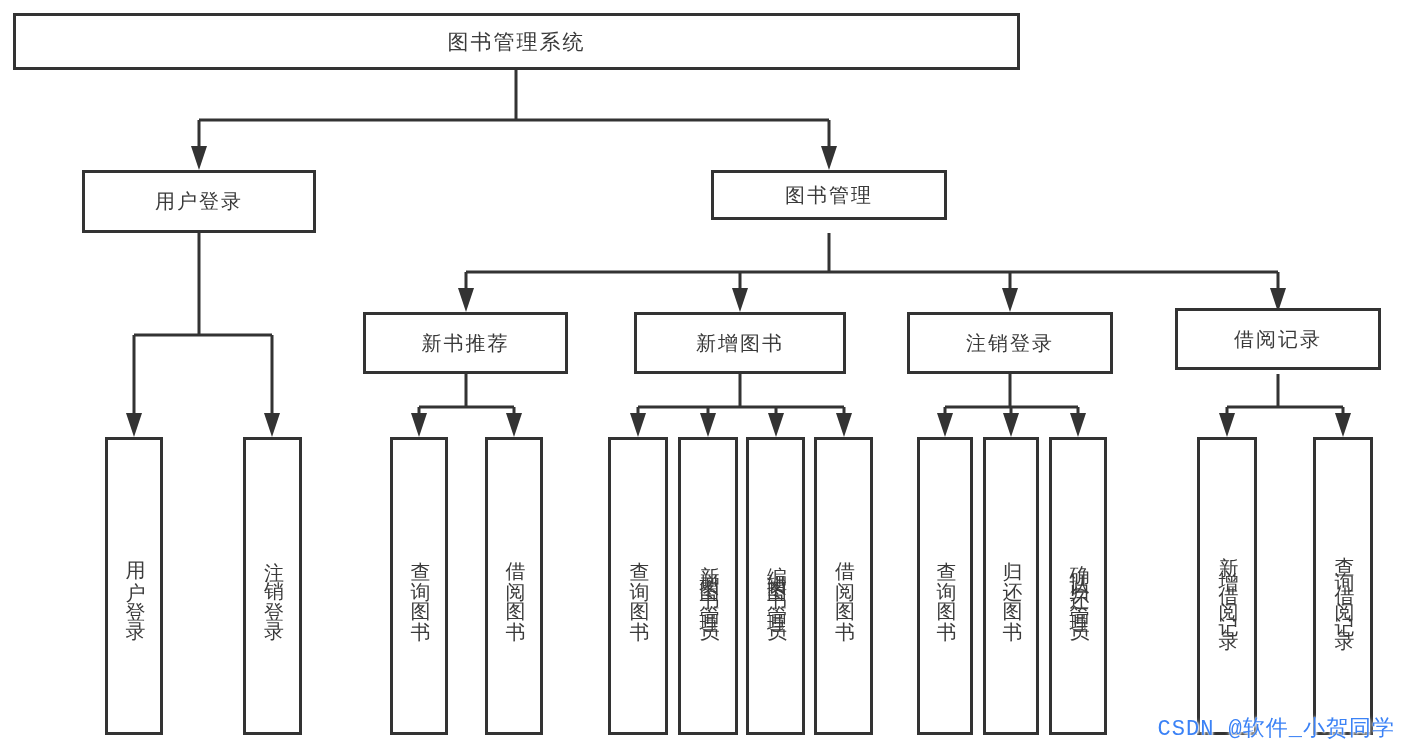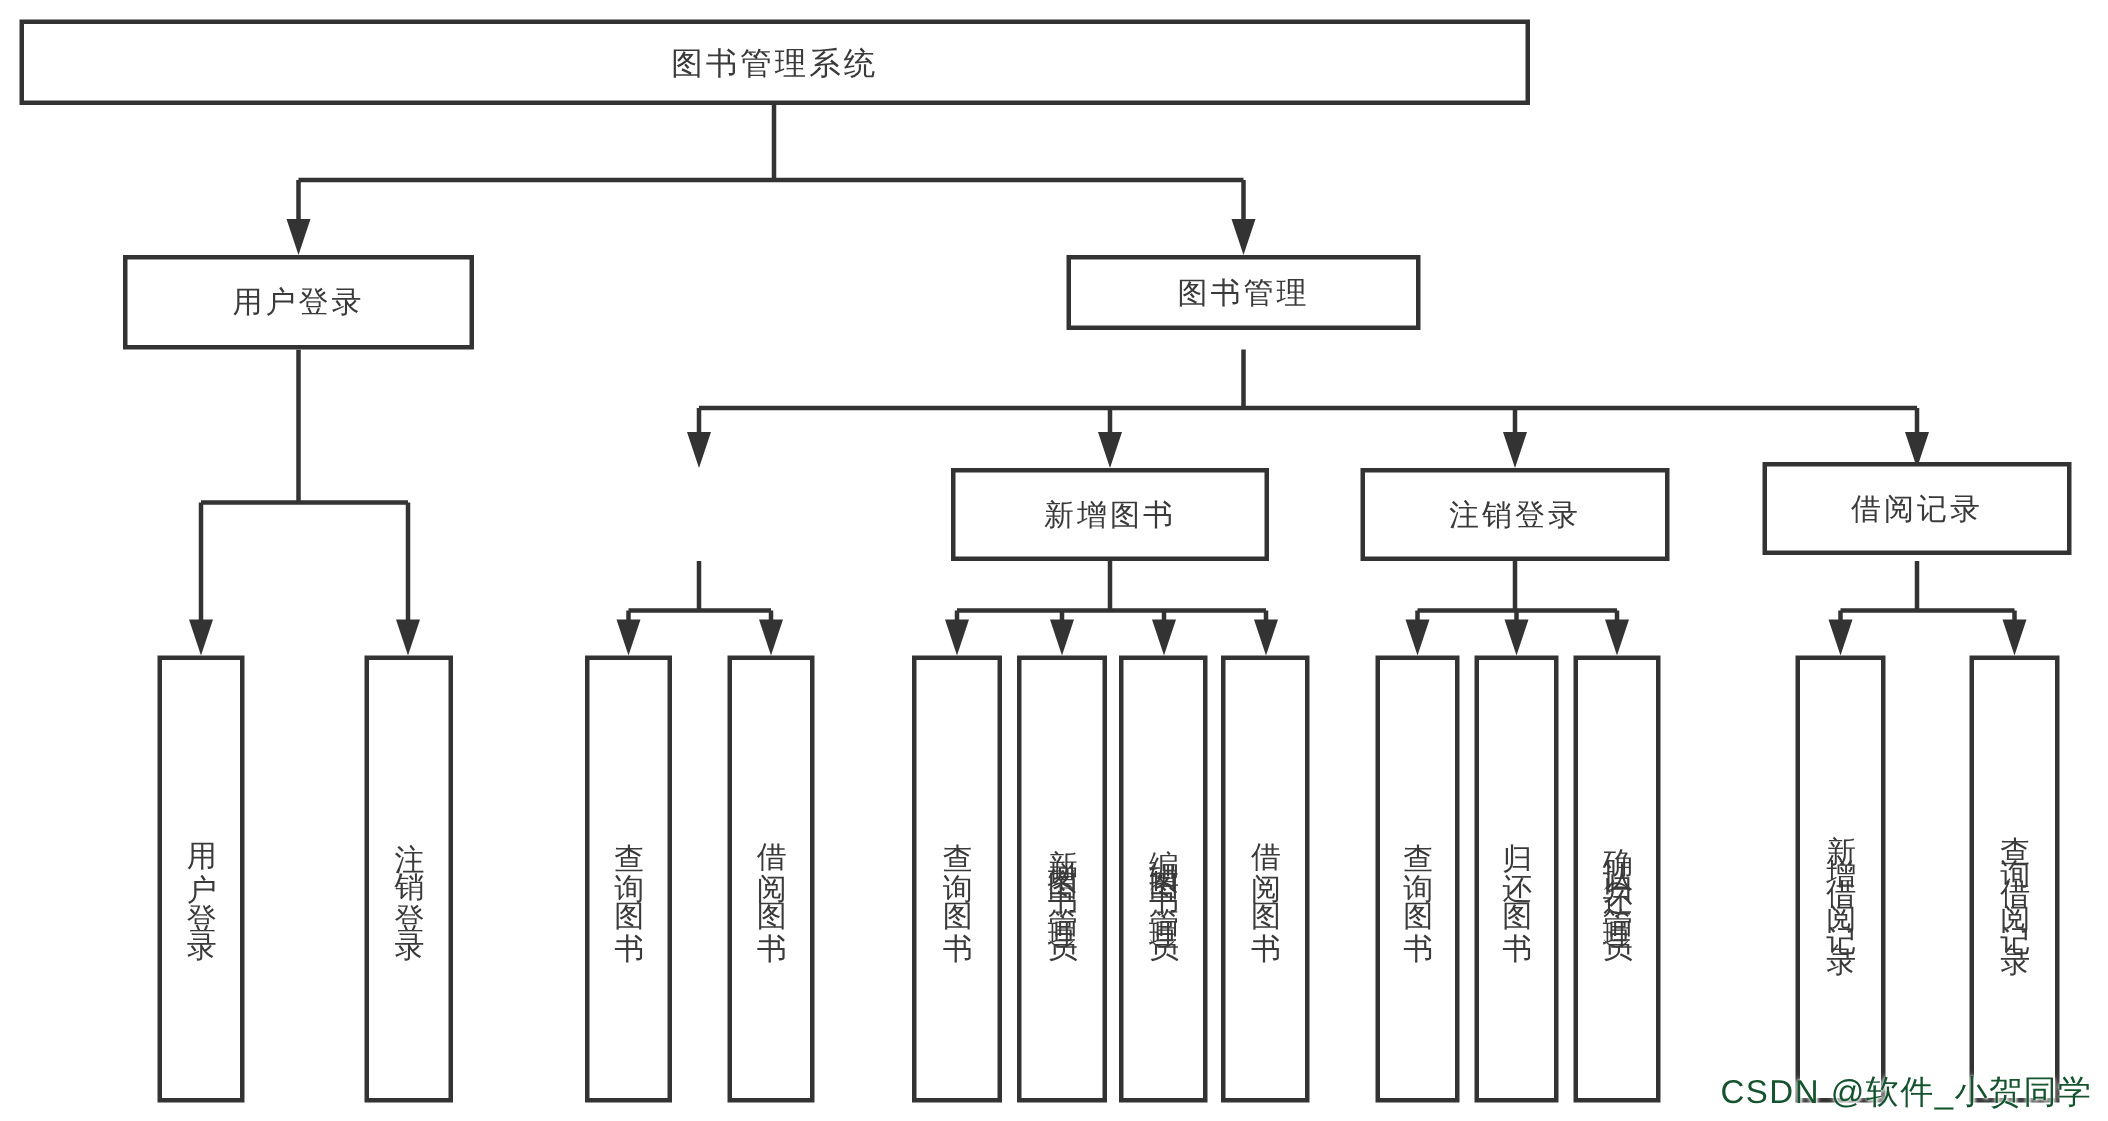--- a/index.html
+++ b/index.html
@@ -1,38 +1,38 @@
 <!DOCTYPE html>
 <html><head>
 <meta charset="utf-8">
 <style>
   html,body { margin:0; padding:0; background:#ffffff; }
   .canvas {
     position:relative; width:1405px; height:747px; background:#ffffff;
-    font-family:Liberation Sans, sans-serif; color:#3a3a3a;
+    font-family:Liberation Mono, monospace; color:#3a3a3a;
     overflow:hidden;
   }
   svg.connectors { position:absolute; left:0; top:0; width:1405px; height:747px; }
   svg.connectors path { stroke:#333333; stroke-width:3; fill:none; }
   svg.connectors polygon { fill:#333333; stroke:none; }
   .node {
     position:absolute; box-sizing:border-box; border:3px solid #333333;
     background:#ffffff; display:flex; align-items:center; justify-content:center;
   }
   .hlabel { font-size:20px; letter-spacing:2px; white-space:nowrap; }
   .root .hlabel { font-size:21px; }
   .vlabel {
     writing-mode:vertical-rl; text-orientation:mixed;
     font-size:20px; letter-spacing:20px; line-height:1;
   }
   .vlabel.med   { letter-spacing:15px; }
   .vlabel.tight { letter-spacing:8px; }
   .watermark {
     position:absolute; right:10px; bottom:4px; z-index:5;
-    font-size:22px; color:#14532d; letter-spacing:1px;
+    font-size:22px; color:#3b82f6; letter-spacing:1px;
     text-shadow:0 0 2px #ffffff, 0 0 4px #ffffff, 1px 1px 2px #ffffff;
   }
 </style>
 </head>
 <body>
 
 <div class="canvas">
 
   <svg class="connectors" aria-hidden="true">
     <g>
@@ -81,20 +81,23 @@
     <span class="hlabel">图书管理系统</span>
   </div>
 
   <div class="node" style="left:82px;top:170px;width:234px;height:63px">
     <span class="hlabel">用户登录</span>
   </div>
   <div class="node" style="left:711px;top:170px;width:236px;height:50px">
     <span class="hlabel">图书管理</span>
   </div>
 
+  <div class="node" style="left:363px;top:312px;width:205px;height:62px">
+    <span class="hlabel">新书推荐</span>
+  </div>
   <div class="node" style="left:634px;top:312px;width:212px;height:62px">
     <span class="hlabel">新增图书</span>
   </div>
   <div class="node" style="left:907px;top:312px;width:206px;height:62px">
     <span class="hlabel">注销登录</span>
   </div>
   <div class="node" style="left:1175px;top:308px;width:206px;height:62px">
     <span class="hlabel">借阅记录</span>
   </div>
 

